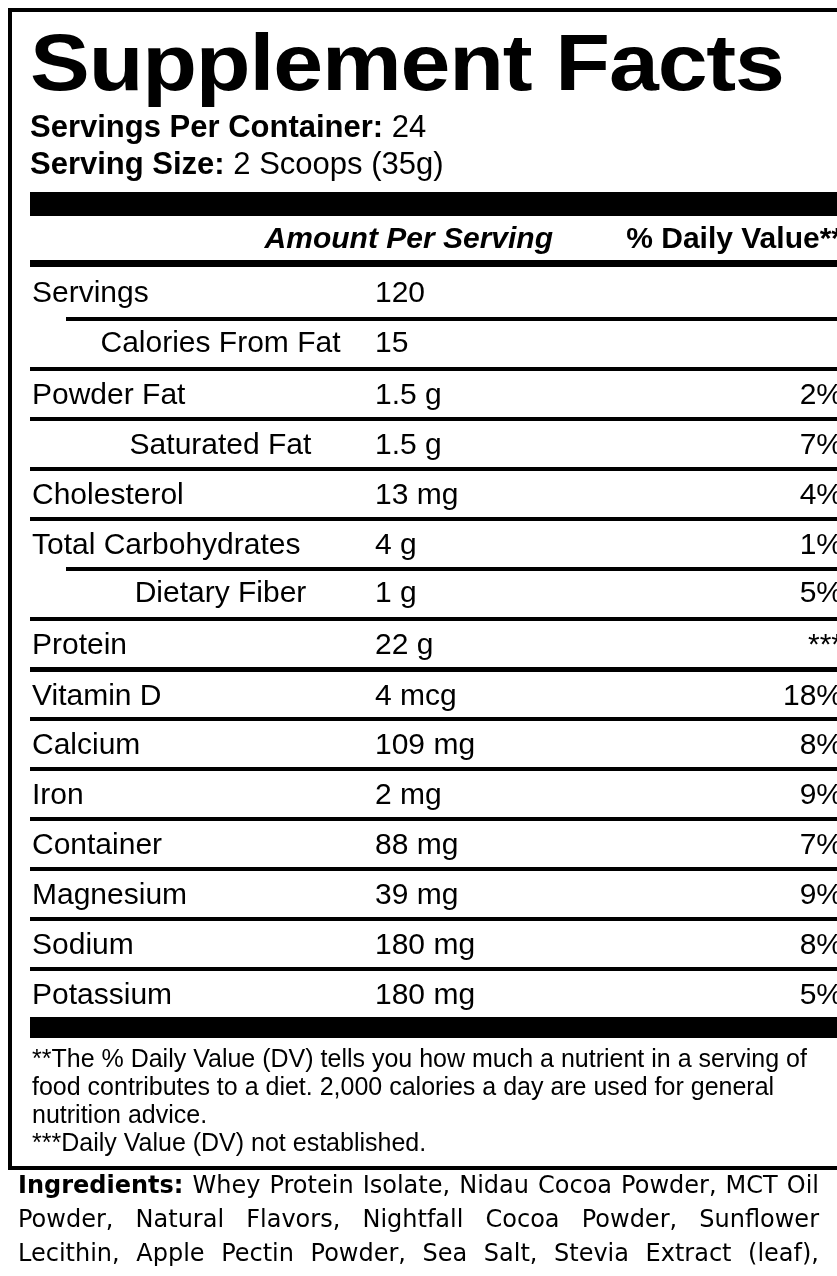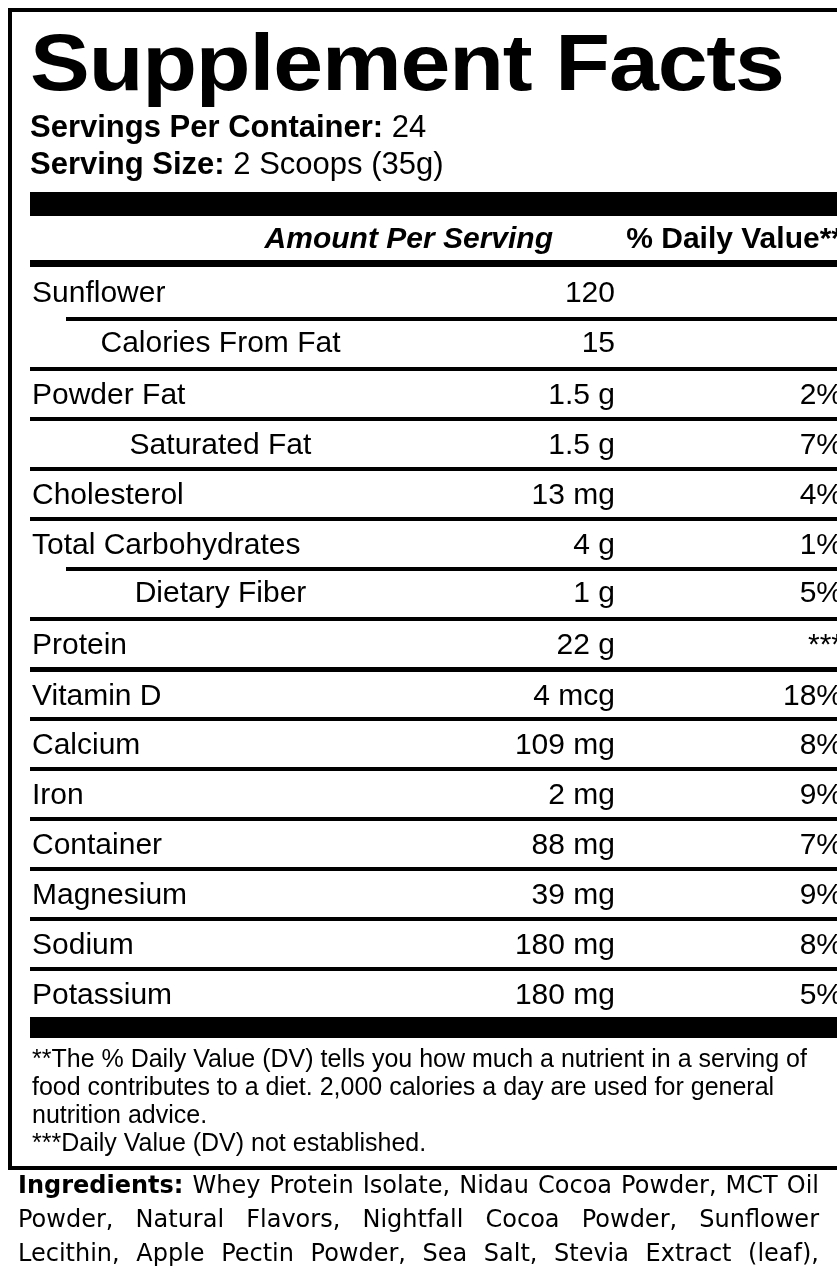--- a/index.html
+++ b/index.html
@@ -31,21 +31,21 @@
   }
   .th-amount { width:523px; text-align:right;font-style:italic; }
   .th-dv { flex:1; text-align:right; }
   .row {
     position:relative; height:50px; box-sizing:border-box;
     display:grid; grid-template-columns:345px 240px 1fr;
     align-items:center; font-size:30px;
   }
   .row .name   { padding-left:2px; white-space:nowrap; }
   .row .name.indented { padding-left:36px;text-align:center; }
-  .row .amount { text-align:right; }
+  .row .amount { text-align:left; }
   .row .dv     { text-align:right; font-weight:normal; }
   .row.d-full   { border-top:4px solid #000; }
   .row.d-medium { border-top:5px solid #000; }
   .row.d-indent::before {
     content:""; position:absolute; top:0; left:36px; right:0;
     height:4px; background:#000;
   }
   .footnotes { padding:6px 2px 10px 2px; font-size:25px; line-height:28px; }
   .ingredients {
     margin:10px 18px 0 18px;
@@ -69,21 +69,21 @@
 
   <div class="bar bar-top"></div>
 
   <div class="thead">
     <div class="th-amount">Amount Per Serving</div>
     <div class="th-dv">% Daily Value**</div>
   </div>
 
   <div>
       <div class="row">
-      <span class="name">Sunflower</span>
+      <span class="name">Servings</span>
       <span class="amount">120</span>
       <span class="dv"></span>
     </div>
       <div class="row d-indent">
       <span class="name indented">Calories From Fat</span>
       <span class="amount">15</span>
       <span class="dv"></span>
     </div>
       <div class="row d-full">
       <span class="name">Powder Fat</span>

